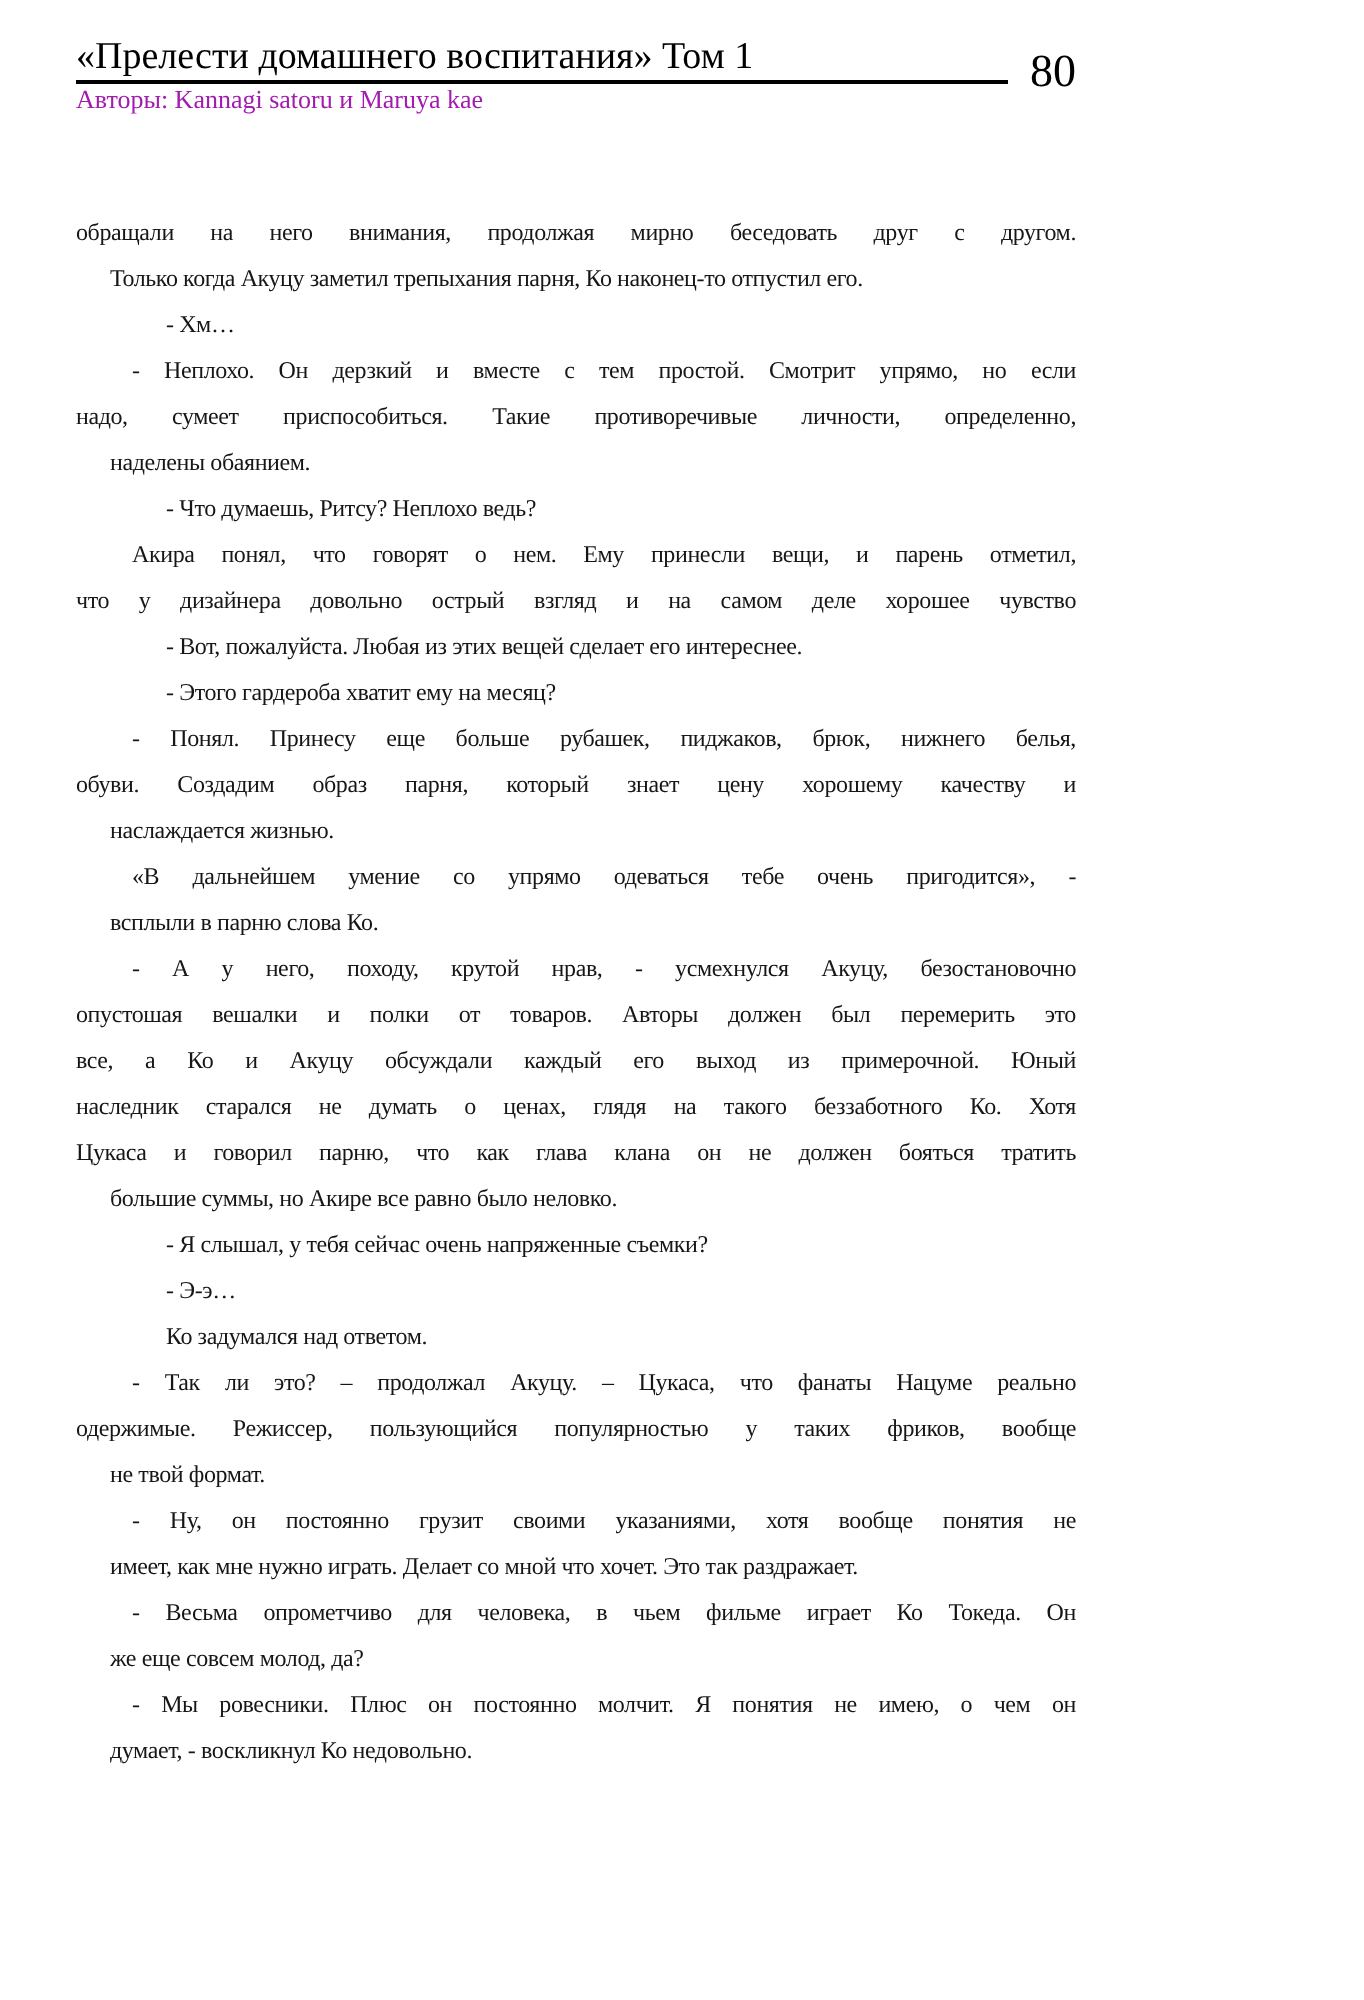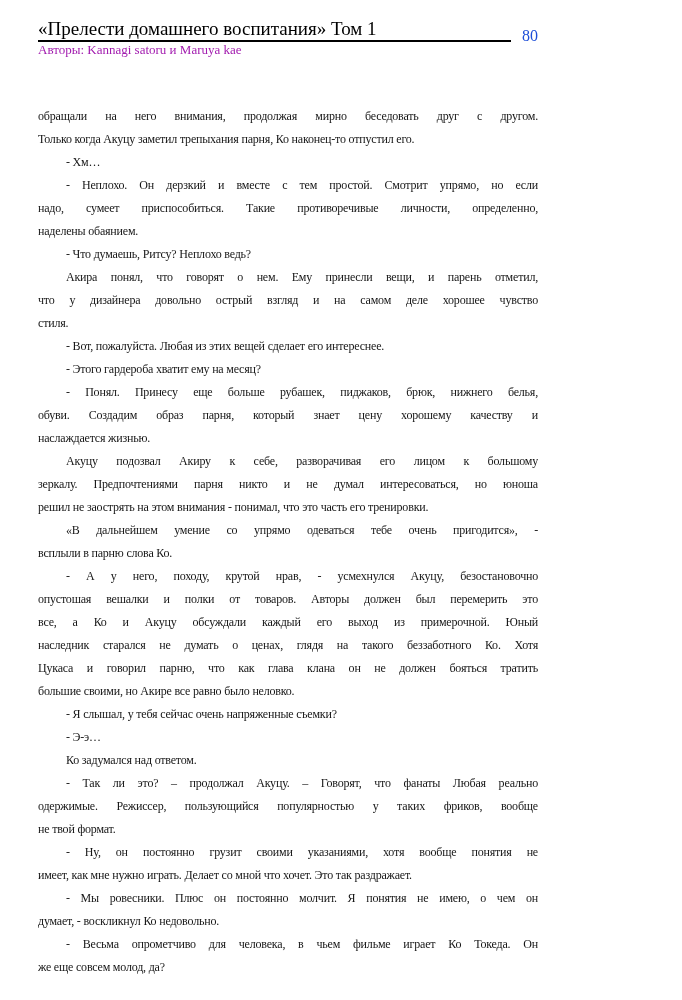--- a/index.html
+++ b/index.html
@@ -27,23 +27,23 @@
     border-bottom: 2px solid #000000;
     padding-bottom: 1px;
   }
   .title {
     font-size: 19px;
     line-height: 21px;
     color: #000000;
     white-space: nowrap;
   }
   .page-number {
-    font-size: 16px;
+    font-size: 23px;
     line-height: 21px;
-    color: #1d4ed8;
+    color: #000000;
     margin-left: 11px;
     position: relative;
     top: 4px;
   }
   .authors {
     margin: 1px 36px 0 38px;
     font-size: 13px;
     line-height: 14px;
     color: #a21caf;
   }
@@ -53,21 +53,21 @@
     letter-spacing: -0.2px;
   }
   .line {
     height: 23px;
     line-height: 23px;
     text-align: justify;
     text-align-last: justify;
     white-space: nowrap;
     overflow: hidden;
   }
-  .line.last { text-align-last: left; }
+  .line.last { text-align-last: left; margin-left: 17px; }
   .line.first { text-indent: 28px; }
   .para.noindent > .line.first { text-indent: 0; }
 </style>
 </head>
 <body>
 
 <div class="page">
   <div class="header">
     <div class="header-row">
       <div class="title-cell">
@@ -90,70 +90,64 @@
         <div class="line first">- Неплохо. Он дерзкий и вместе с тем простой. Смотрит упрямо, но если</div>
         <div class="line">надо, сумеет приспособиться. Такие противоречивые личности, определенно,</div>
         <div class="line last">наделены обаянием.</div>
       </div>
       <div class="para">
         <div class="line first last">- Что думаешь, Ритсу? Неплохо ведь?</div>
       </div>
       <div class="para">
         <div class="line first">Акира понял, что говорят о нем. Ему принесли вещи, и парень отметил,</div>
         <div class="line">что у дизайнера довольно острый взгляд и на самом деле хорошее чувство</div>
-        <div class="line last">стиля.</div>
       </div>
       <div class="para">
         <div class="line first last">- Вот, пожалуйста. Любая из этих вещей сделает его интереснее.</div>
       </div>
       <div class="para">
         <div class="line first last">- Этого гардероба хватит ему на месяц?</div>
       </div>
       <div class="para">
         <div class="line first">- Понял. Принесу еще больше рубашек, пиджаков, брюк, нижнего белья,</div>
         <div class="line">обуви. Создадим образ парня, который знает цену хорошему качеству и</div>
         <div class="line last">наслаждается жизнью.</div>
       </div>
       <div class="para">
-        <div class="line first">Акуцу подозвал Акиру к себе, разворачивая его лицом к большому</div>
-        <div class="line">зеркалу. Предпочтениями парня никто и не думал интересоваться, но юноша</div>
-        <div class="line last">решил не заострять на этом внимания - понимал, что это часть его тренировки.</div>
-      </div>
-      <div class="para">
         <div class="line first">«В дальнейшем умение со упрямо одеваться тебе очень пригодится», -</div>
         <div class="line last">всплыли в парню слова Ко.</div>
       </div>
       <div class="para">
         <div class="line first">- А у него, походу, крутой нрав, - усмехнулся Акуцу, безостановочно</div>
         <div class="line">опустошая вешалки и полки от товаров. Авторы должен был перемерить это</div>
         <div class="line">все, а Ко и Акуцу обсуждали каждый его выход из примерочной. Юный</div>
         <div class="line">наследник старался не думать о ценах, глядя на такого беззаботного Ко. Хотя</div>
         <div class="line">Цукаса и говорил парню, что как глава клана он не должен бояться тратить</div>
-        <div class="line last">большие своими, но Акире все равно было неловко.</div>
+        <div class="line last">большие суммы, но Акире все равно было неловко.</div>
       </div>
       <div class="para">
         <div class="line first last">- Я слышал, у тебя сейчас очень напряженные съемки?</div>
       </div>
       <div class="para">
         <div class="line first last">- Э-э…</div>
       </div>
       <div class="para">
         <div class="line first last">Ко задумался над ответом.</div>
       </div>
       <div class="para">
-        <div class="line first">- Так ли это? – продолжал Акуцу. – Говорят, что фанаты Любая реально</div>
+        <div class="line first">- Так ли это? – продолжал Акуцу. – Цукаса, что фанаты Нацуме реально</div>
         <div class="line">одержимые. Режиссер, пользующийся популярностью у таких фриков, вообще</div>
         <div class="line last">не твой формат.</div>
       </div>
       <div class="para">
         <div class="line first">- Ну, он постоянно грузит своими указаниями, хотя вообще понятия не</div>
         <div class="line last">имеет, как мне нужно играть. Делает со мной что хочет. Это так раздражает.</div>
       </div>
       <div class="para">
+        <div class="line first">- Весьма опрометчиво для человека, в чьем фильме играет Ко Токеда. Он</div>
+        <div class="line last">же еще совсем молод, да?</div>
+      </div>
+      <div class="para">
         <div class="line first">- Мы ровесники. Плюс он постоянно молчит. Я понятия не имею, о чем он</div>
         <div class="line last">думает, - воскликнул Ко недовольно.</div>
-      </div>
-      <div class="para">
-        <div class="line first">- Весьма опрометчиво для человека, в чьем фильме играет Ко Токеда. Он</div>
-        <div class="line last">же еще совсем молод, да?</div>
       </div>
     </div>
 </div>
 
 </body></html>

